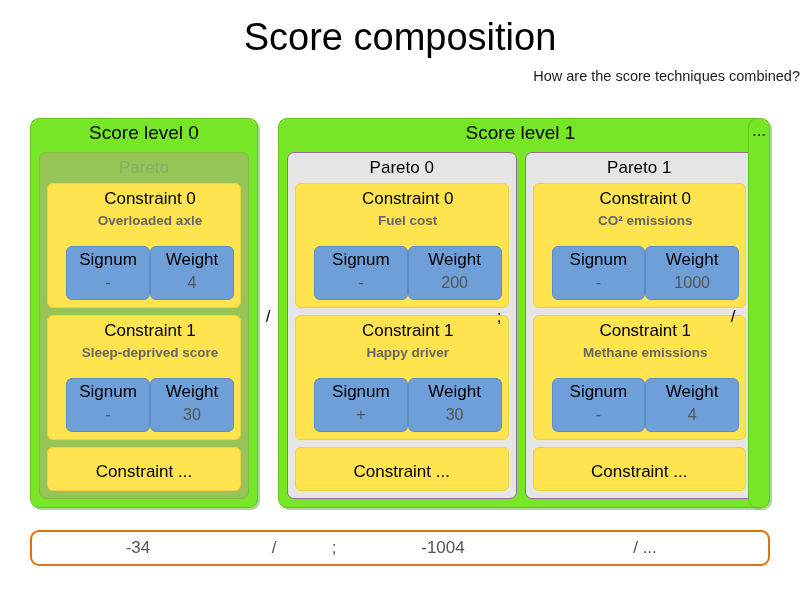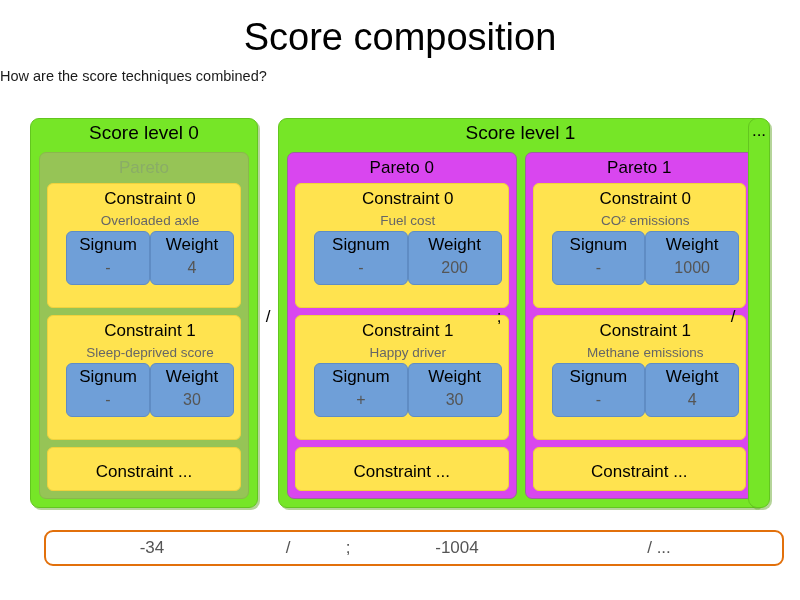--- a/index.html
+++ b/index.html
@@ -15,21 +15,21 @@
 
   
   .title {
     position: absolute; left: 0; top: 16px; width: 800px;
     text-align: center;
     font-size: 38px; font-weight: 400; color: #000000;
     letter-spacing: 0px;
   }
   .subtitle {
     position: absolute; left: 0; top: 68px; width: 800px;
-    text-align: left;
+    text-align: right;
     font-size: 14.5px; font-weight: 400; color: #1a1a1a;
   }
 
   
   .level {
     position: absolute;
     top: 118px; height: 390px;
     background: #76e627;
     border: 1px solid #63c61f;
     border-radius: 9px;
@@ -63,21 +63,21 @@
     position: absolute; left: 8px; right: 8px; top: 33px; bottom: 8px;
     display: flex; gap: 8px;
   }
   .pareto {
     flex: 1 1 0;
     border-radius: 7px;
     padding: 2px 7px 7px 7px;
     display: flex; flex-direction: column;
     min-width: 0;
   }
-  .pareto.purple { background: #d946ef; border: 1px solid #9a679a; }
+  .pareto.purple { background: #e5e5e5; border: 1px solid #9a679a; }
   .pareto.olive  { background: #96c456; border: 1px solid #8ab84c; }
 
   .pareto-title {
     text-align: center; font-size: 17px; line-height: 26px; height: 28px;
   }
   .pareto.purple .pareto-title { color: #000000; }
   .pareto.olive  .pareto-title { color: #8aad66; }
 
   
   .constraints { display: flex; flex-direction: column; gap: 7px; flex: 1 1 auto; }
@@ -90,24 +90,24 @@
     text-align: center;
   }
   .constraint.full { flex: 1 1 auto; }
   .constraint.more { padding: 12px 6px 6px 6px; }
 
   .c-name {
     font-size: 17px; color: #000000; line-height: 24px;
   }
   .c-desc {
     font-size: 13.5px; color: #666666; line-height: 20px;
-    white-space: nowrap; overflow: hidden;
-  }
-
-  .boxes { display: flex; justify-content: center; margin-top: 0; }
+    white-space: nowrap; overflow: hidden; font-weight: bold;
+  }
+
+  .boxes { display: flex; justify-content: center; margin-top: 15px; }
   .box {
     background: #6f9fd8;
     border: 1px solid #5f8cc4;
     border-radius: 6px;
     flex: 1 1 0;
     min-width: 0;
     padding: 1px 2px 5px 2px;
   }
   .box-label { font-size: 17px; color: #000000; line-height: 24px; }
   .box-value { font-size: 16px; color: #555555; line-height: 22px; }
@@ -122,21 +122,21 @@
   #sep-b { left: 489px; top: 307px; }
   #sep-c { left: 723px; top: 307px; }
 
   
   #score-bar {
     position: absolute;
     left: 30px; top: 530px; width: 740px; height: 36px;
     border: 2px solid #e2700b;
     border-radius: 9px;
     background: #ffffff;
-    display: flex; align-items: center; margin-left: 14px;
+    display: flex; align-items: center;
   }
   .score-cell {
     font-size: 17px; color: #555555; text-align: center;
   }
   .score-op { font-size: 17px; color: #555555; text-align: center; }
   #score-caption {
     position: absolute; left: 30px; top: 568px; width: 740px;
     text-align: center; font-size: 11.5px; color: #e2700b;
   }
 </style>

